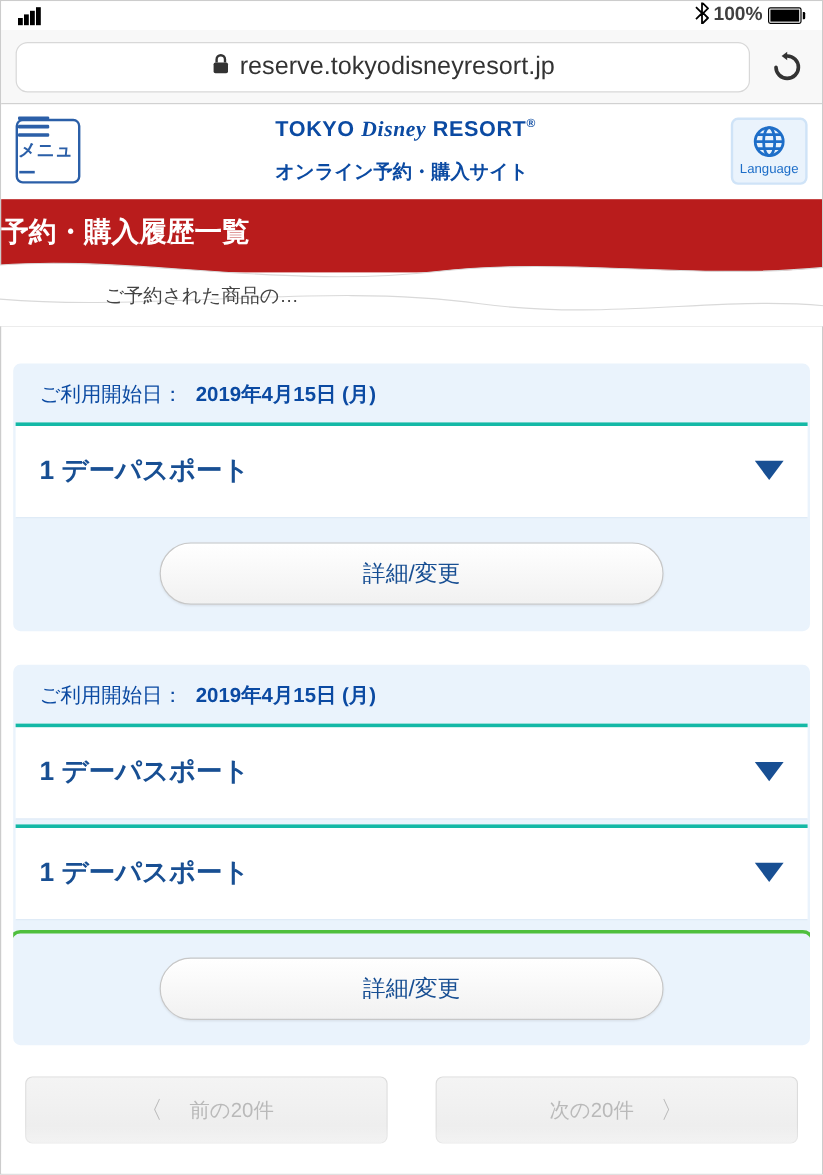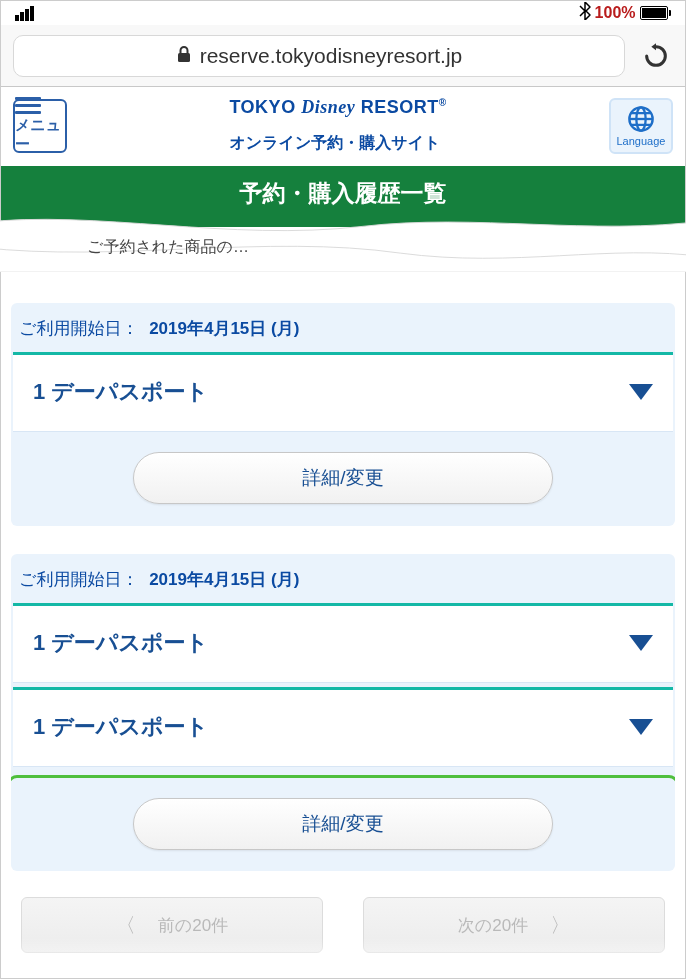--- a/index.html
+++ b/index.html
@@ -21,21 +21,21 @@
     
     .status-bar {
       height: 24px;
       background: #fff;
       display: flex;
       justify-content: space-between;
       align-items: center;
       padding: 0 14px;
       font-size: 16px;
       font-weight: 600;
-      color: #b91c1c;
+      color: #404040;
     }
     .status-left { display: flex; align-items: center; gap: 4px; }
     .status-right { display: flex; align-items: center; gap: 4px; }
     .signal-bars { display: inline-flex; align-items: flex-end; gap: 1px; }
     .signal-bars span { width: 4px; background: #000; display: block; }
     .signal-bars span:nth-child(1){height:6px;}
     .signal-bars span:nth-child(2){height:9px;}
     .signal-bars span:nth-child(3){height:12px;}
     .signal-bars span:nth-child(4){height:15px;}
     .battery-icon { display:inline-flex; align-items:center;}
@@ -98,23 +98,22 @@
       border: 2px solid #cfe3f7;
       background:#eaf3fc;
       border-radius:6px;
       width:64px; height:56px;
       display:flex; flex-direction:column; align-items:center; justify-content:center;
       color:#1e6ec8;
       font-size:11px;
     }
     
     .section-titlebar {
-      background: #15803d;
+      background: #b91c1c;
       color:#fff;
-      text-align:center;
       padding: 12px 0 18px 0;
       font-size: 23px;
       font-weight: 700;
       position: relative;
     }
     
     .torn-wrap { position: relative; height: 48px; overflow: visible;}
     .torn-wrap svg { position:absolute; left:-20px; right:-20px; top:-12px; width: calc(100% + 40px); }
     .peek-text {
       position:absolute; left:86px; top:10px;
@@ -123,21 +122,21 @@
     
     .content { padding: 0 10px; }
     .order-card {
       background: #eaf3fc;
       border-radius: 6px;
       margin-top: 28px;
       overflow: hidden;
       position: relative;
     }
     .card-header {
-      padding: 14px 16px 12px 8px;
+      padding: 14px 16px 12px 22px;
       font-size: 17px;
       color:#0b4aa2;
     }
     .card-header .label { font-weight:400;}
     .card-header .date { font-weight:700; margin-left:6px;}
     .product-row {
       background:#fff;
       border-top:3px solid #14b8a6;
       border-bottom:1px solid #d8e6f5;
       padding: 22px 20px 24px 20px;

